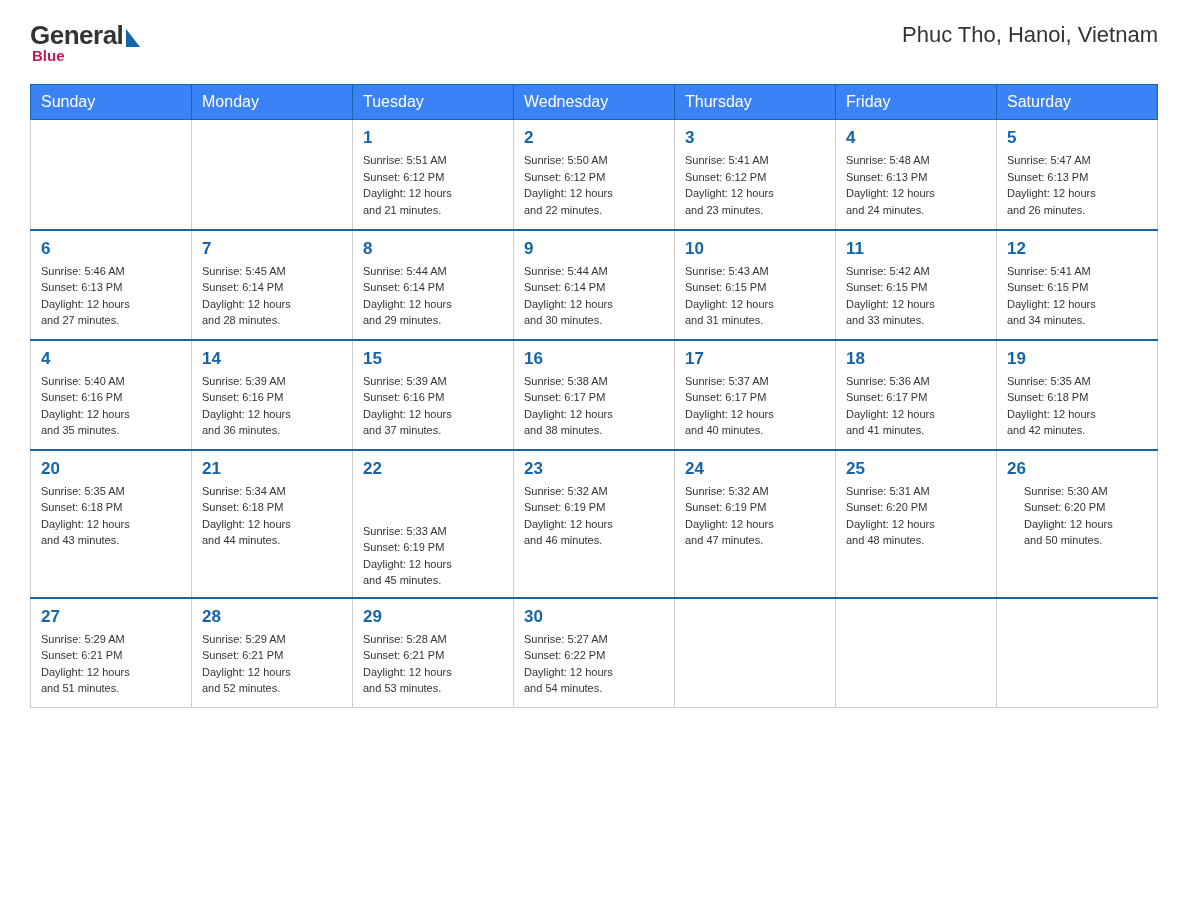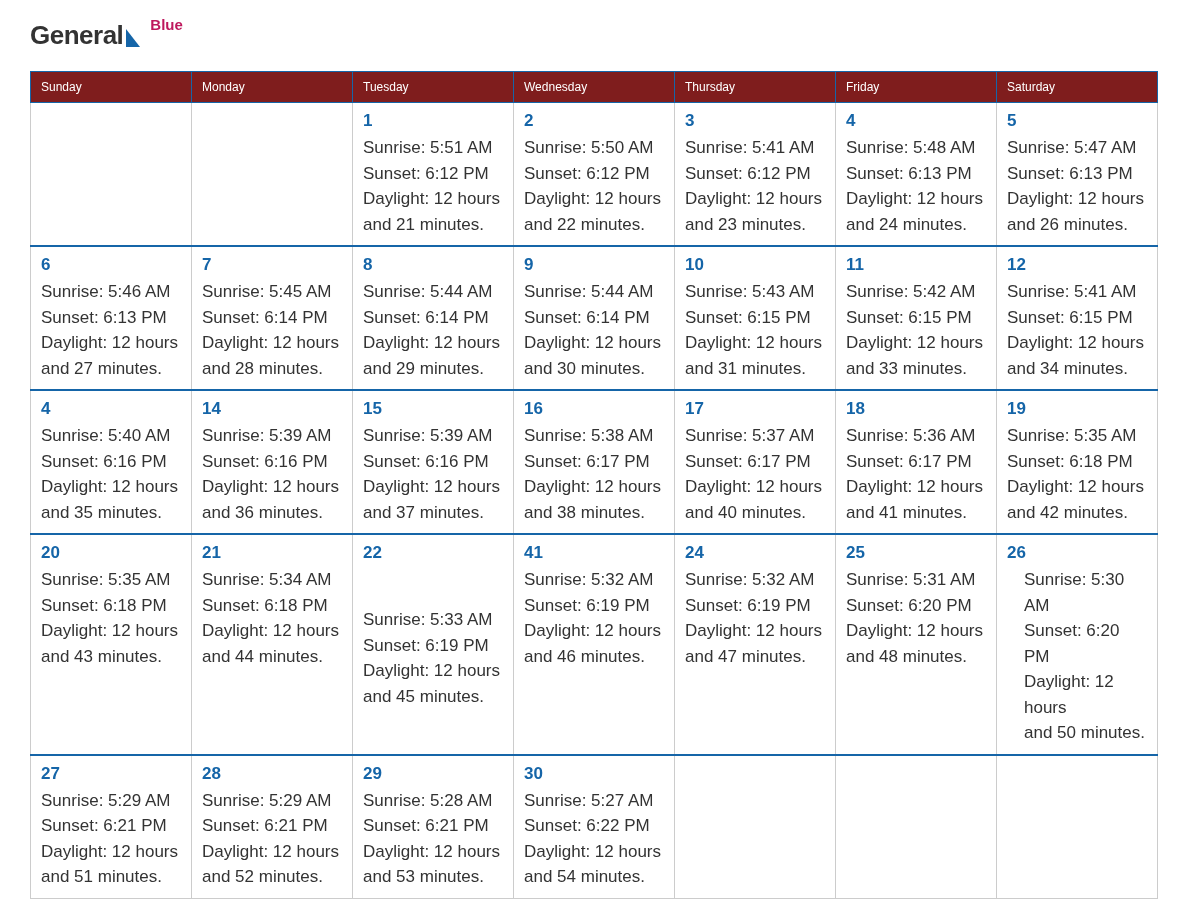--- a/index.html
+++ b/index.html
@@ -12,23 +12,22 @@
       padding: 20px 30px;
     }
     .header {
       display: flex;
       justify-content: space-between;
       align-items: flex-start;
       margin-bottom: 20px;
     }
     .logo {
       display: flex;
-      flex-direction: row;
+      flex-direction: column;
       align-items: flex-start;
-      gap: 8px;
     }
     .logo-top {
       display: flex;
       align-items: center;
     }
     .logo-general {
       font-size: 26px;
       font-weight: bold;
       color: #333;
       letter-spacing: -0.5px;
@@ -61,44 +60,44 @@
       font-size: 22px;
       color: #333;
       margin-top: 2px;
     }
     table {
       width: 100%;
       border-collapse: collapse;
       table-layout: fixed;
     }
     thead tr th {
-      background-color: #7f1d1d;
+      background-color: #3b82f6;
       color: #fff;
       padding: 8px 10px;
-      font-size: 12px;
+      font-size: 16px;
       font-weight: normal;
       text-align: left;
       border: 1px solid #1565a8;
     }
     tbody tr td {
       vertical-align: top;
       padding: 8px 10px;
       border: 1px solid #ccc;
       min-height: 90px;
       height: 110px;
     }
     tbody tr td .day-num {
       font-size: 17px;
       font-weight: bold;
       color: #1565a8;
       display: block;
       margin-bottom: 4px;
     }
     tbody tr td .day-info {
-      font-size: 17px;
+      font-size: 11px;
       color: #333;
       line-height: 1.5;
     }
     tbody tr:not(:last-child) td {
       border-bottom: 2px solid #1565a8;
     }
     .empty-cell {
       background: #fff;
     }
   </style>
@@ -107,20 +106,21 @@
 
 <div class="header">
   <div class="logo">
     <div class="logo-top">
       <span class="logo-general">General</span>
       <div class="logo-triangle"></div>
     </div>
     <span class="logo-bottom">Blue</span>
   </div>
   <div class="title-block">
+    <div class="calendar-subtitle">Phuc Tho, Hanoi, Vietnam</div>
   </div>
 </div>
 
 <table>
   <thead>
     <tr>
     <th>Sunday</th>
         <th>Monday</th>
         <th>Tuesday</th>
         <th>Wednesday</th>
@@ -287,21 +287,21 @@
 and 44 minutes.</div>
         </td>
         <td>
           <span class="day-num">22</span>
           <div class="day-info" style="white-space: pre-line; margin-top: 44px;">Sunrise: 5:33 AM
 Sunset: 6:19 PM
 Daylight: 12 hours
 and 45 minutes.</div>
         </td>
         <td>
-          <span class="day-num">41</span>
+          <span class="day-num">23</span>
           <div class="day-info" style="white-space: pre-line;">Sunrise: 5:32 AM
 Sunset: 6:19 PM
 Daylight: 12 hours
 and 46 minutes.</div>
         </td>
         <td>
           <span class="day-num">24</span>
           <div class="day-info" style="white-space: pre-line;">Sunrise: 5:32 AM
 Sunset: 6:19 PM
 Daylight: 12 hours

